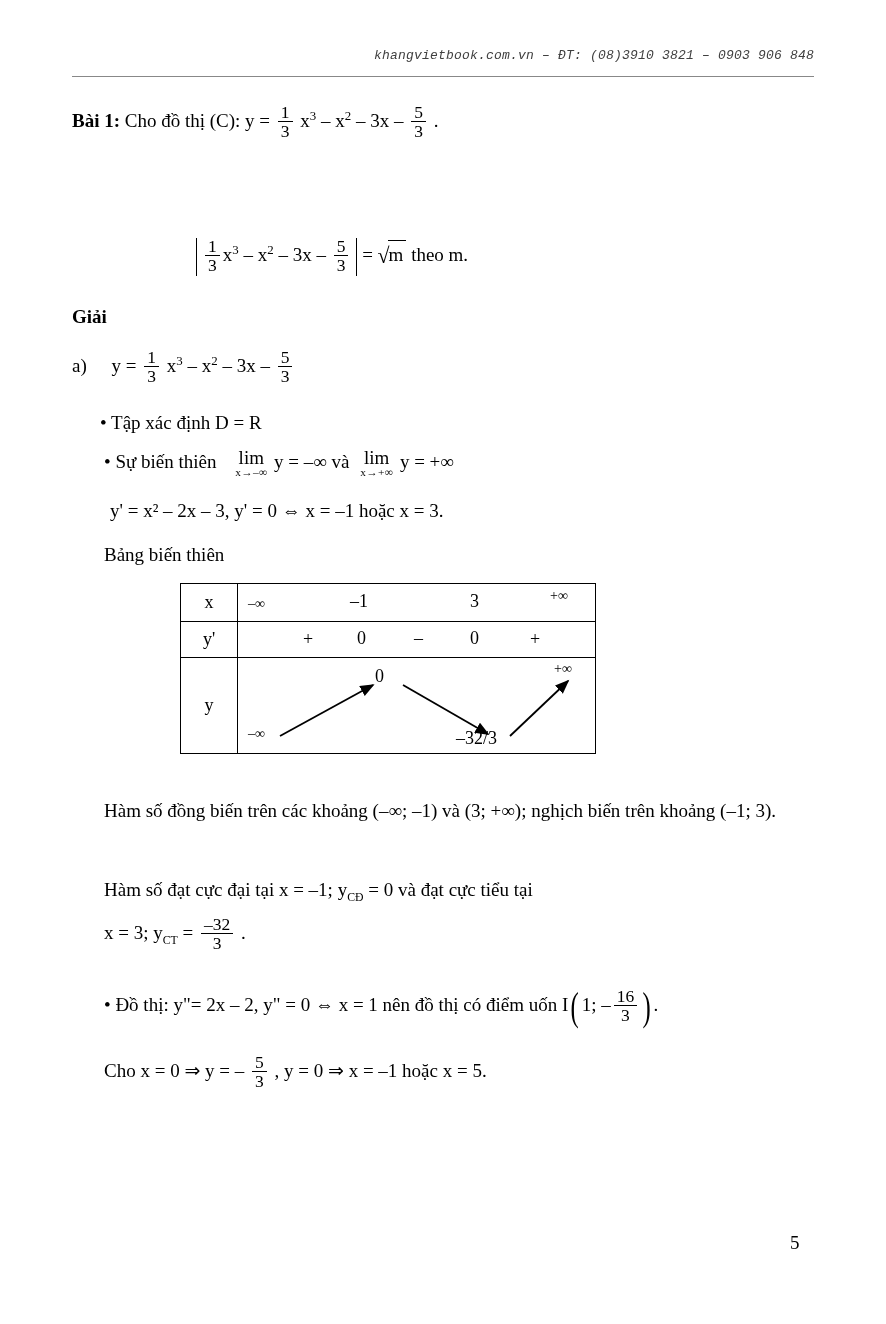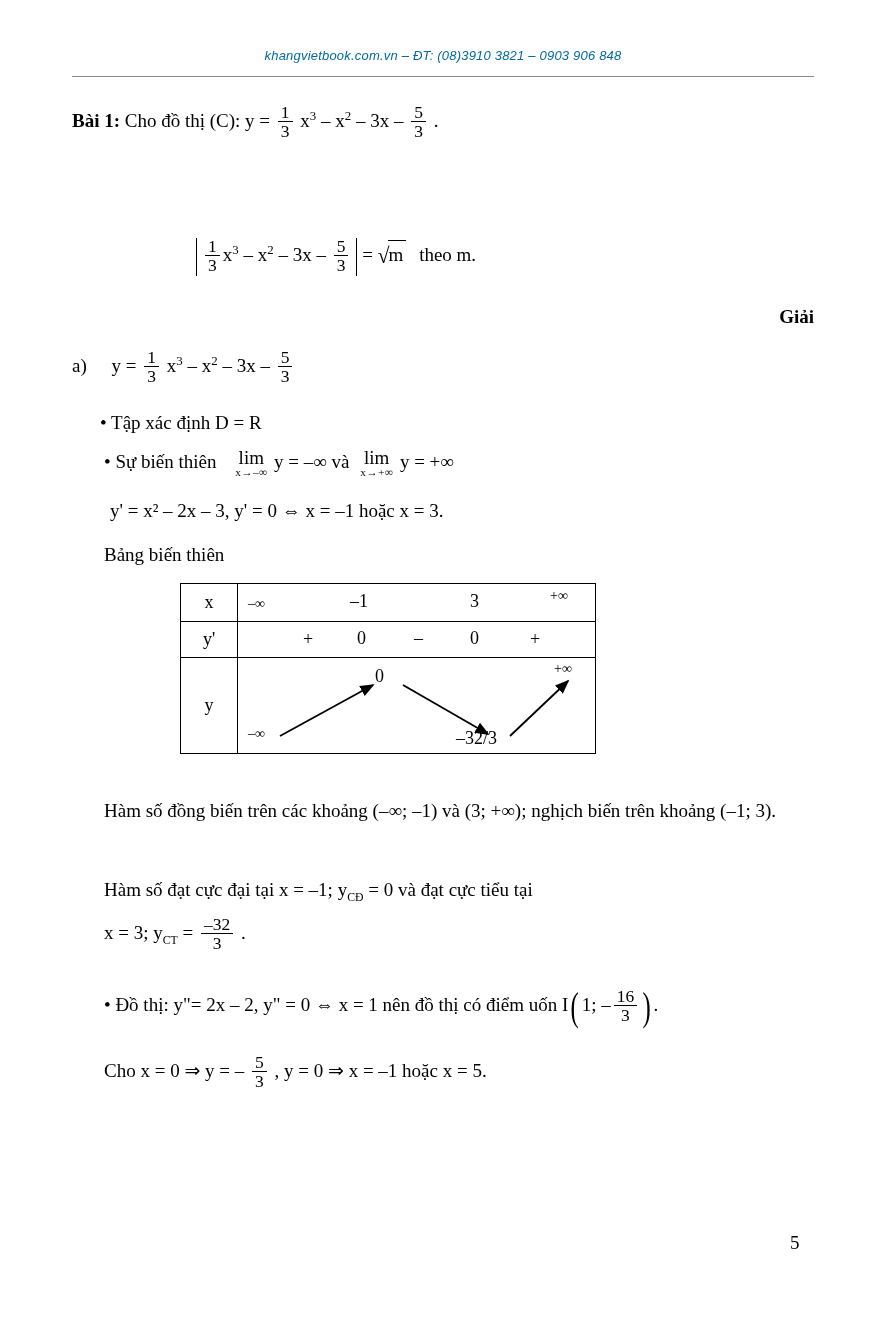--- a/index.html
+++ b/index.html
@@ -22,45 +22,45 @@
     height: 1324px;
     box-sizing: border-box;
   }
 
   
   .header {
     position: absolute;
     top: 48px;
     left: 72px;
     width: 742px;
-    text-align: center;
-    font-family: Liberation Sans, sans-serif;
+    text-align: right;
+    font-family: Liberation Mono, monospace;
     font-style: italic;
     font-size: 13px;
     letter-spacing: 0.2px;
-    color: #0369a1;
+    color: #404040;
     padding-bottom: 6px;
   }
   .header-rule {
     position: absolute;
     top: 76px;
     left: 72px;
     width: 742px;
     height: 1px;
     background: #888888;
   }
 
   
   .blk {
     position: absolute;
     font-size: 19px;
     line-height: 1.45;
   }
   .bold { font-weight: bold; }
-  .center { text-align: right; }
+  .center { text-align: left; }
 
   
   .frac {
     display: inline-block;
     vertical-align: middle;
     text-align: center;
     font-size: 0.92em;
     line-height: 1.05;
     margin: 0 3px;
     position: relative;
@@ -180,21 +180,21 @@
       </span><span>x</span><span class="sup">3</span>
       <span>– x</span><span class="sup">2</span>
       <span>– 3x –</span>
       <span class="frac">
         <span class="num">5</span>
         <span class="den">3</span>
       </span>
     </span>
     <span>=</span>
     <span class="radsign">√</span><span class="sqrt">m</span>
-    <span style="margin-left:8px;">theo m.</span>
+    <span style="">theo m.</span>
   </div>
 
   <div class="blk bold center" style="left:72px; top:303px; width:742px;">Giải</div>
 
   <div class="blk" style="left:72px; top:349px;">
     <span>a)</span>
     <span style="margin-left:20px;">y =</span>
     <span class="frac">
       <span class="num">1</span>
       <span class="den">3</span>

